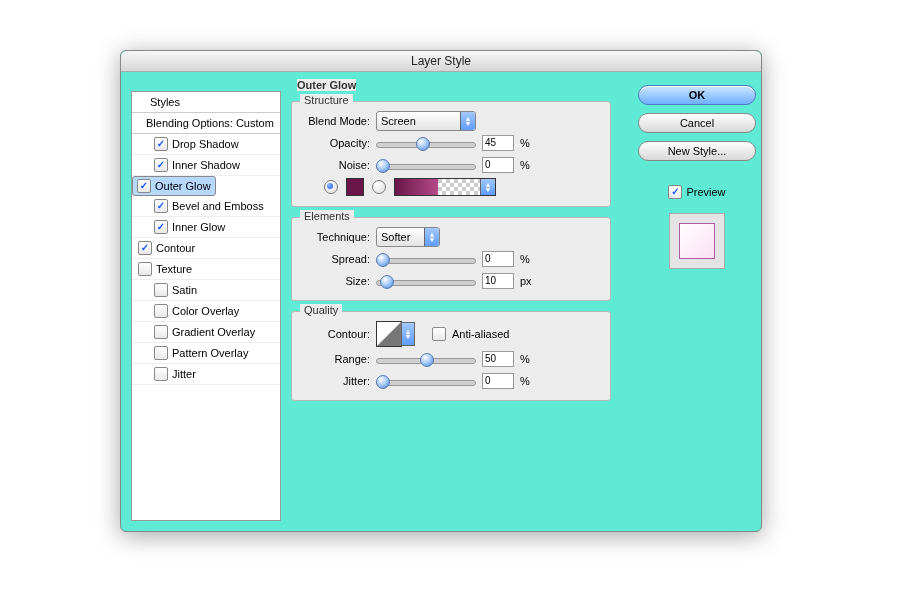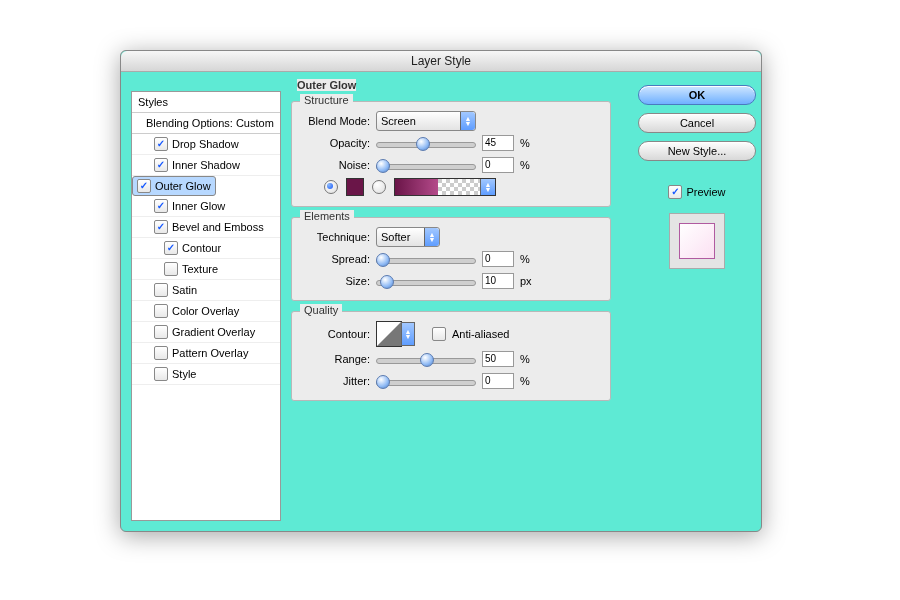--- a/index.html
+++ b/index.html
@@ -1,23 +1,23 @@
 <!DOCTYPE html>
 <html><head>
 <meta charset="utf-8">
 <style>
 html,body{margin:0;padding:0;width:900px;height:600px;background:#fff;font-family:"Lucida Grande","Segoe UI",Arial,sans-serif;font-size:11px;color:#000;}
 .win{position:absolute;left:120px;top:50px;width:640px;height:480px;background:#5eead4;border:1px solid #888;border-radius:6px;box-shadow:0 4px 25px rgba(0,0,0,.35);}
 .titlebar{height:20px;line-height:20px;text-align:center;font-weight:normal;font-size:12px;color:#222;background:linear-gradient(#f7f7f7,#d6d6d6);border-bottom:1px solid #aaa;border-radius:6px 6px 0 0;}
 .body{position:absolute;top:28px;left:10px;right:10px;bottom:10px;}
 .sidebar{position:absolute;left:0;top:12px;width:148px;bottom:0;background:#fff;border:1px solid #999;}
-.shead{height:20px;line-height:20px;padding-left:6px;border-bottom:1px solid #ccc;}
+.shead{height:20px;line-height:20px;padding-left:18px;border-bottom:1px solid #ccc;}
 .shead2{height:20px;line-height:20px;padding-left:14px;border-bottom:1px solid #ccc;font-size:11px;}
 .srow{height:20px;line-height:20px;padding-left:22px;border-bottom:1px solid #eee;display:flex;align-items:center;gap:4px;cursor:default;}
-.srow.sub{padding-left:32px;align-items:center;}
+.srow.sub{padding-left:6px;align-items:center;}
 .srow.sel{background:#b7d8ff;}
 .ck{width:12px;height:12px;border:1px solid #888;border-radius:2px;background:linear-gradient(#fff,#e8e8e8);display:inline-flex;align-items:center;justify-content:center;}
 .ck.on::after{content:"✓";font-size:10px;color:#1558ff;font-weight:bold;line-height:1;}
 .main{position:absolute;left:160px;top:0;width:320px;bottom:0;}
 .group{border:1px solid #b8b8b8;border-radius:3px;margin:10px 0 6px 0;padding:8px 16px 8px 8px;position:relative;background:#ececec;}
 .gtitle{position:absolute;top:-8px;left:8px;background:#ececec;padding:0 4px;font-size:11px;color:#333;}
 .main>.gtitle{position:relative;top:0;left:6px;padding:0;}
 .row{display:flex;align-items:center;height:22px;gap:6px;}
 .lbl{width:60px;text-align:right;}
 .lbl.m{width:70px;}
@@ -59,45 +59,45 @@
             <span class="ck on"></span>
             <span>Drop Shadow</span>
           </div><div class="srow">
             <span class="ck on"></span>
             <span>Inner Shadow</span>
           </div><div class="srow sel">
             <span class="ck on"></span>
             <span>Outer Glow</span>
           </div><div class="srow">
             <span class="ck on"></span>
+            <span>Bevel and Emboss</span>
+          </div><div class="srow">
+            <span class="ck on"></span>
             <span>Inner Glow</span>
-          </div><div class="srow">
-            <span class="ck on"></span>
-            <span>Bevel and Emboss</span>
           </div><div class="srow sub">
             <span class="ck on"></span>
             <span>Contour</span>
           </div><div class="srow sub">
             <span class="ck"></span>
             <span>Texture</span>
           </div><div class="srow">
             <span class="ck"></span>
             <span>Satin</span>
           </div><div class="srow">
             <span class="ck"></span>
             <span>Color Overlay</span>
           </div><div class="srow">
             <span class="ck"></span>
             <span>Gradient Overlay</span>
           </div><div class="srow">
             <span class="ck"></span>
             <span>Pattern Overlay</span>
           </div><div class="srow">
             <span class="ck"></span>
-            <span>Style</span>
+            <span>Jitter</span>
           </div></div>
     </div>
 
     <div class="main">
       <span class="gtitle" style="font-weight:bold">Outer Glow</span>
 
       <div class="group">
         <span class="gtitle">Structure</span>
         <div class="row">
           <span class="lbl m">Blend Mode:</span>

